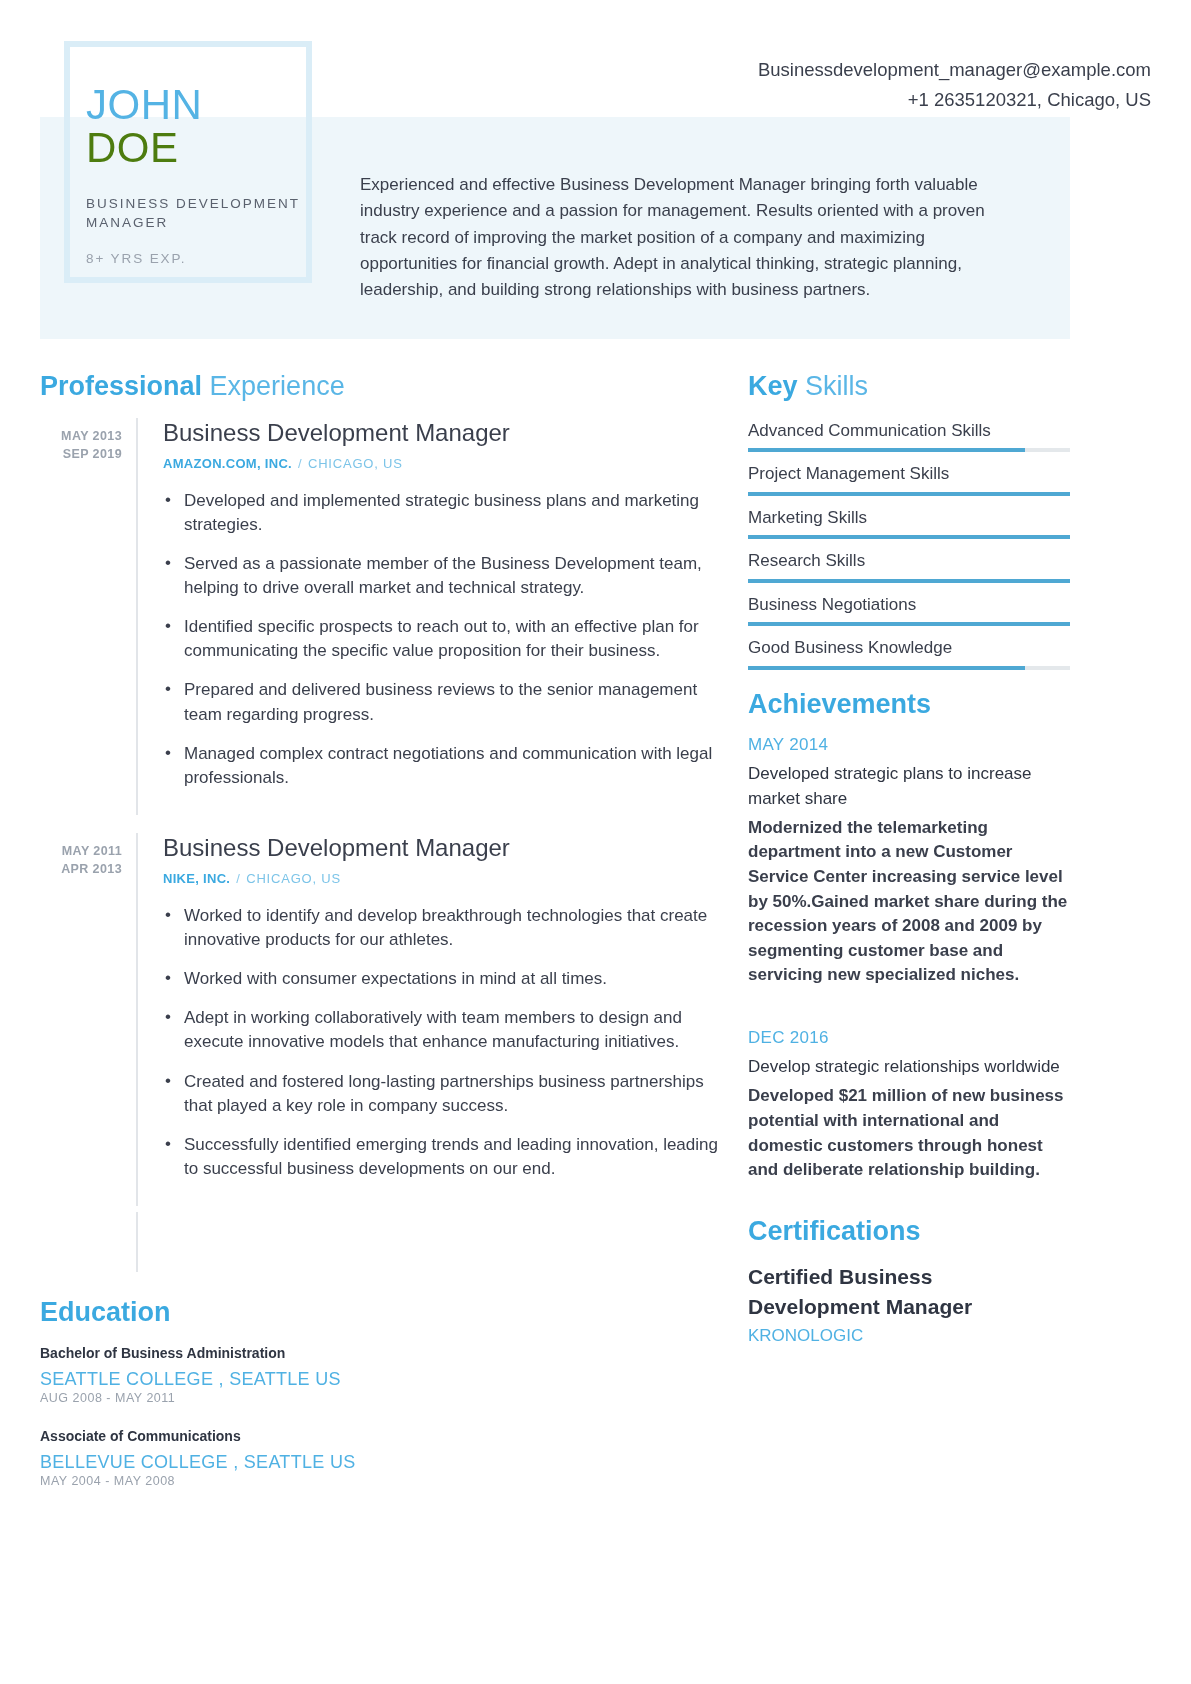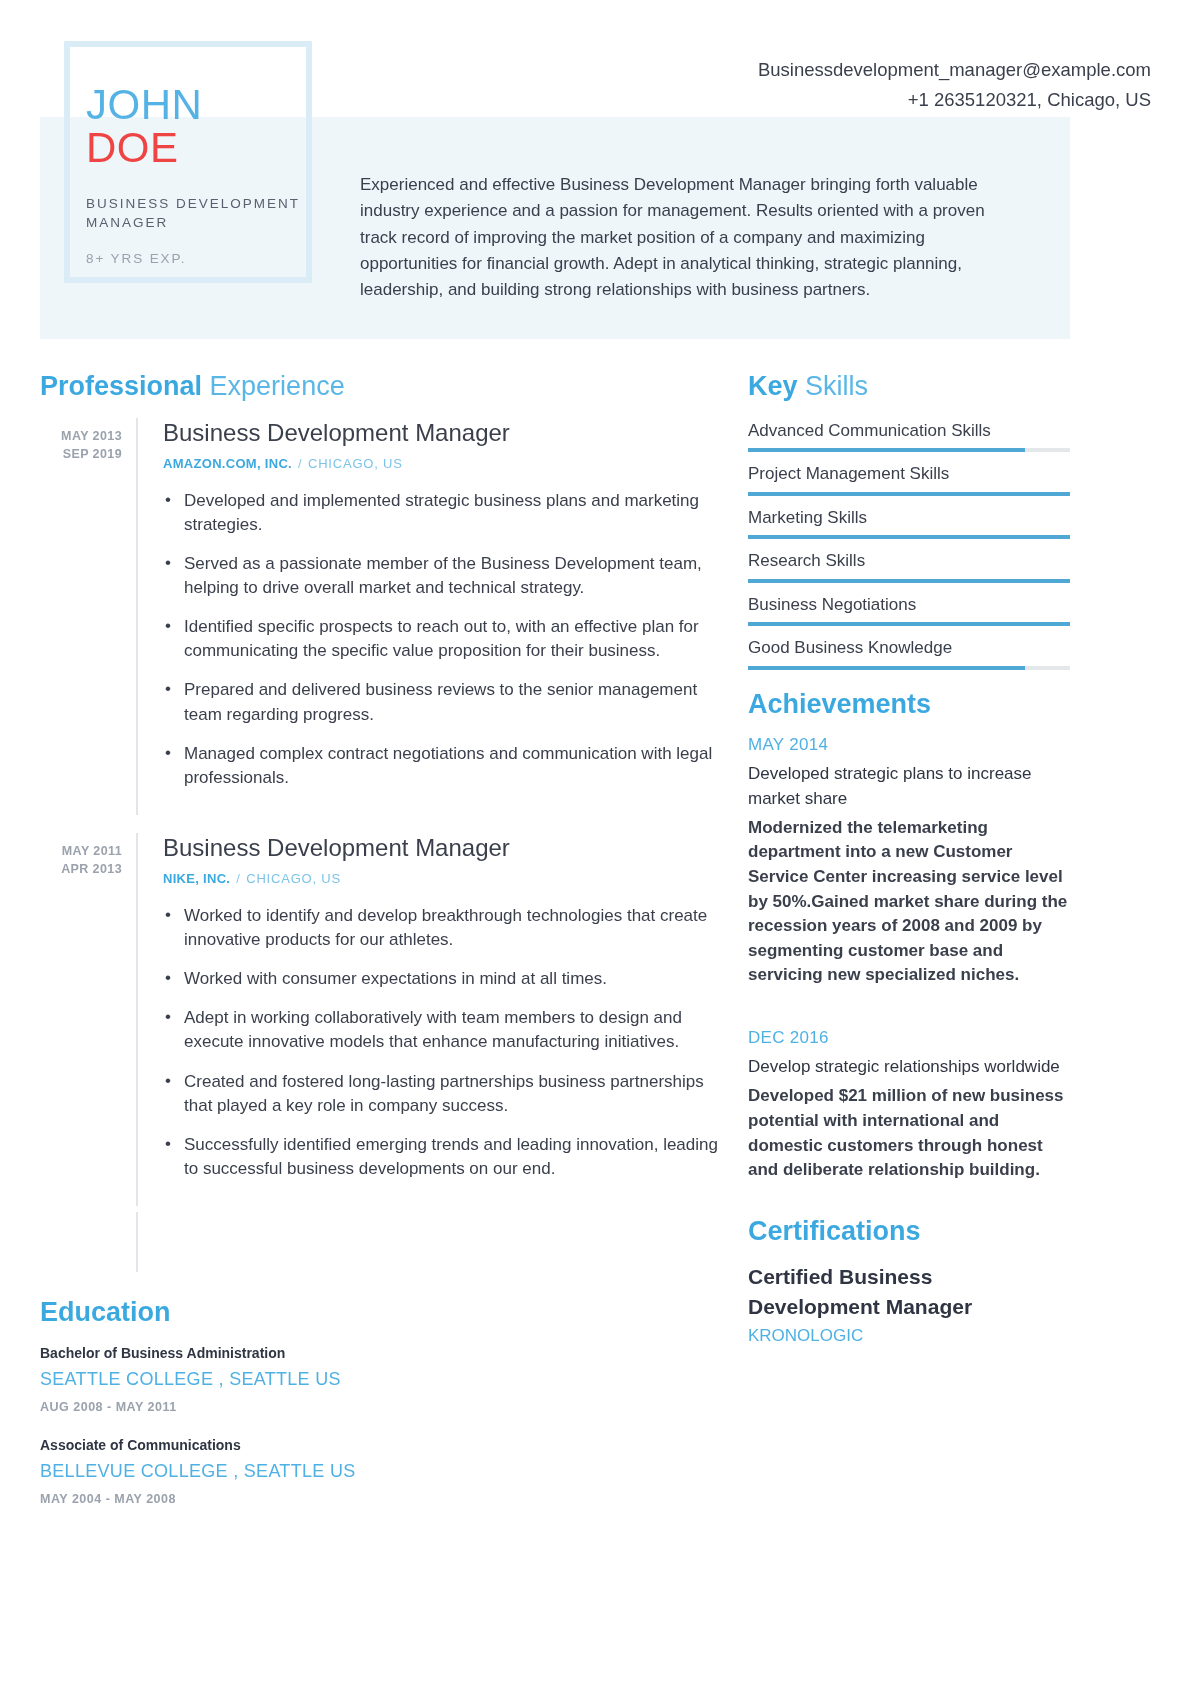--- a/index.html
+++ b/index.html
@@ -35,21 +35,21 @@
   .fname {
     font-size: 42px;
     font-weight: 400;
     color: #54b3e4;
     line-height: 1.02;
     letter-spacing: 0.5px;
   }
   .lname {
     font-size: 42px;
     font-weight: 400;
-    color: #ef4444;
+    color: #4d7c0f;
     line-height: 1.02;
     letter-spacing: 0.5px;
   }
   .job-role {
     margin-top: 24px;
     font-size: 13.5px;
     letter-spacing: 2.0px;
     line-height: 1.42;
     color: #5a616e;
     font-weight: 400;
@@ -165,23 +165,22 @@
     line-height: 1.35;
   }
   .edu-school {
     margin-top: 4px;
     font-size: 18px;
     color: #4fb1e3;
     letter-spacing: 0.3px;
     line-height: 1.35;
   }
   .edu-dates {
-    margin-top: 9px;
     font-size: 12.5px;
-    font-weight: bold;
+    font-weight: normal;
     letter-spacing: 0.5px;
     color: #9aa2ad;
   }
 
   
   .skill-item { margin-bottom: 9px; }
   .skill-name {
     font-size: 17px;
     color: #3a3f4c;
     line-height: 1.5;

